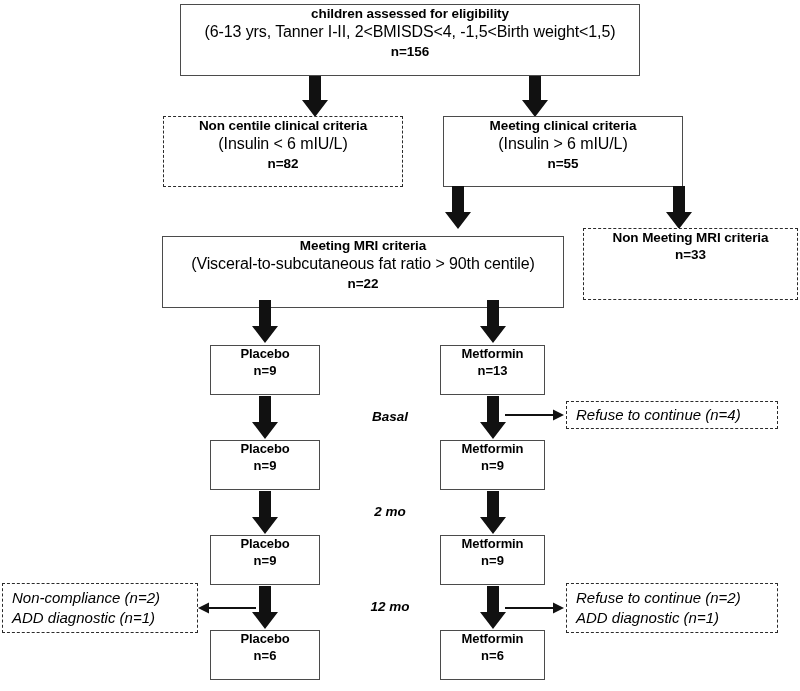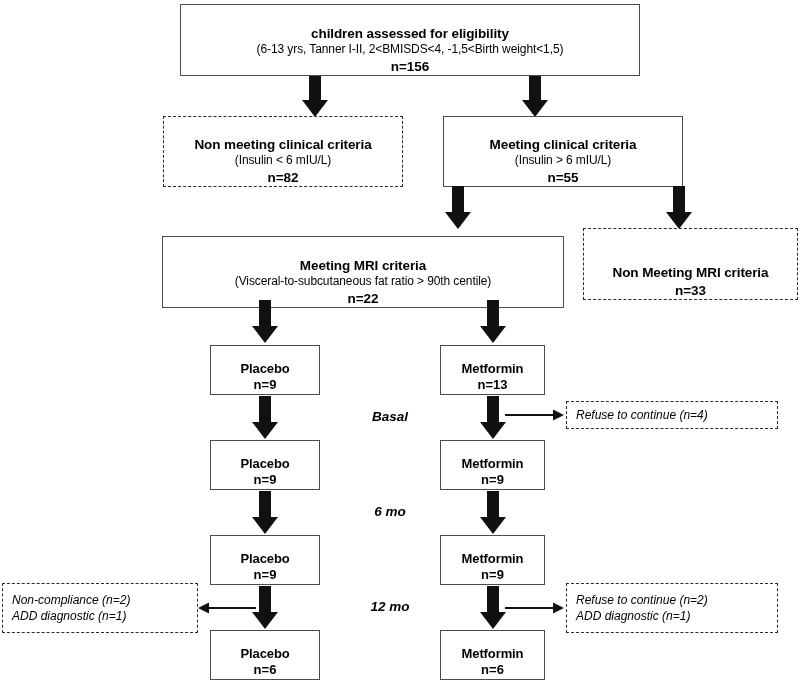--- a/index.html
+++ b/index.html
@@ -15,41 +15,41 @@
     background: #ffffff;
     font-family: "Liberation Sans", sans-serif;
     overflow: hidden;
   }
   .box {
     position: absolute;
     box-sizing: border-box;
     display: flex;
     flex-direction: column;
     align-items: center;
-    justify-content: flex-end;
+    justify-content: flex-start;
     text-align: center;
     color: #000000;
     background: #ffffff;
     line-height: 1.28;
   }
   .solid {
     border: 1.6px solid #4b4b4b;
   }
   .dashed {
     border: 1.6px dashed #2b2b2b;
   }
   .ln-bold {
     font-weight: bold;
     font-size: 13.5px;
     letter-spacing: -0.1px;
     white-space: nowrap;
   }
   .ln-reg {
     font-weight: normal;
-    font-size: 12px;
+    font-size: 16px;
     letter-spacing: -0.1px;
     white-space: nowrap;
   }
   .ln-n {
     font-weight: bold;
     font-size: 13.5px;
   }
   .small .ln-bold, .small .ln-reg, .small .ln-n {
     font-size: 13px;
   }
@@ -59,21 +59,21 @@
     display: flex;
     flex-direction: column;
     align-items: flex-start;
     justify-content: center;
     text-align: left;
     background: #ffffff;
     padding-left: 9px;
   }
   .note .nline {
     font-style: italic;
-    font-size: 12px;
+    font-size: 15px;
     font-weight: normal;
     color: #000;
     white-space: nowrap;
     line-height: 1.35;
   }
   .stage-label {
     position: absolute;
     font-style: italic;
     font-weight: bold;
     font-size: 13.5px;
@@ -104,21 +104,21 @@
 
   <svg class="arrow" style="left:301px; top:76px;" width="28" height="42">
     <polygon points="8,0 20,0 20,24 27,24 14,41 1,24 8,24" fill="#111111"></polygon>
   </svg>
 
   <svg class="arrow" style="left:521px; top:76px;" width="28" height="42">
     <polygon points="8,0 20,0 20,24 27,24 14,41 1,24 8,24" fill="#111111"></polygon>
   </svg>
 
   <div class="box dashed" style="left:163px; top:116px; width:240px; height:71px;">
-    <div class="ln-bold">Non meeting clinical criteria</div>
+    <div class="ln-bold">Non centile clinical criteria</div>
     <div class="ln-reg">(Insulin &lt; 6 mIU/L)</div>
     <div class="ln-n">n=82</div>
   </div>
 
   <div class="box solid" style="left:443px; top:116px; width:240px; height:71px;">
     <div class="ln-bold">Meeting clinical criteria</div>
     <div class="ln-reg">(Insulin &gt; 6 mIU/L)</div>
     <div class="ln-n">n=55</div>
   </div>
 
@@ -176,21 +176,21 @@
 
   <div class="note dashed" style="left:566px; top:401px; width:212px; height:28px;">
     <div class="nline">Refuse to continue (n=4)</div>
   </div>
 
   <div class="box solid small" style="left:210px; top:440px; width:110px; height:50px;">
     <div class="ln-bold">Placebo</div>
     <div class="ln-n">n=9</div>
   </div>
 
-  <div class="stage-label" style="left:340px; top:457px; width:100px;">6 mo</div>
+  <div class="stage-label" style="left:340px; top:457px; width:100px;">2 mo</div>
 
   <div class="box solid small" style="left:440px; top:440px; width:105px; height:50px;">
     <div class="ln-bold">Metformin</div>
     <div class="ln-n">n=9</div>
   </div>
 
   <svg class="arrow" style="left:251px; top:491px;" width="28" height="44">
     <polygon points="8,0 20,0 20,26 27,26 14,43 1,26 8,26" fill="#111111"></polygon>
   </svg>
 

